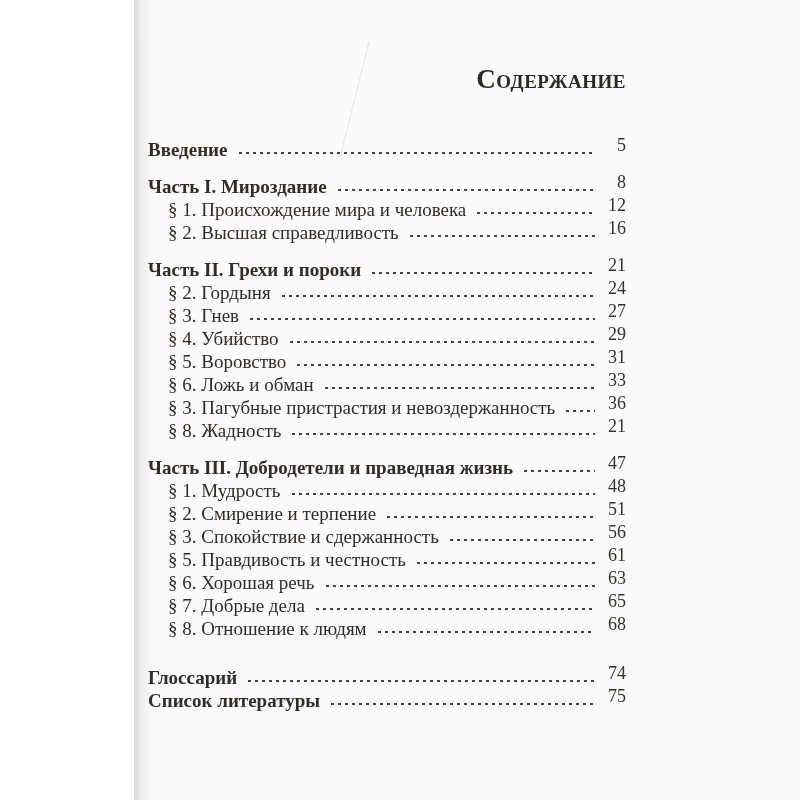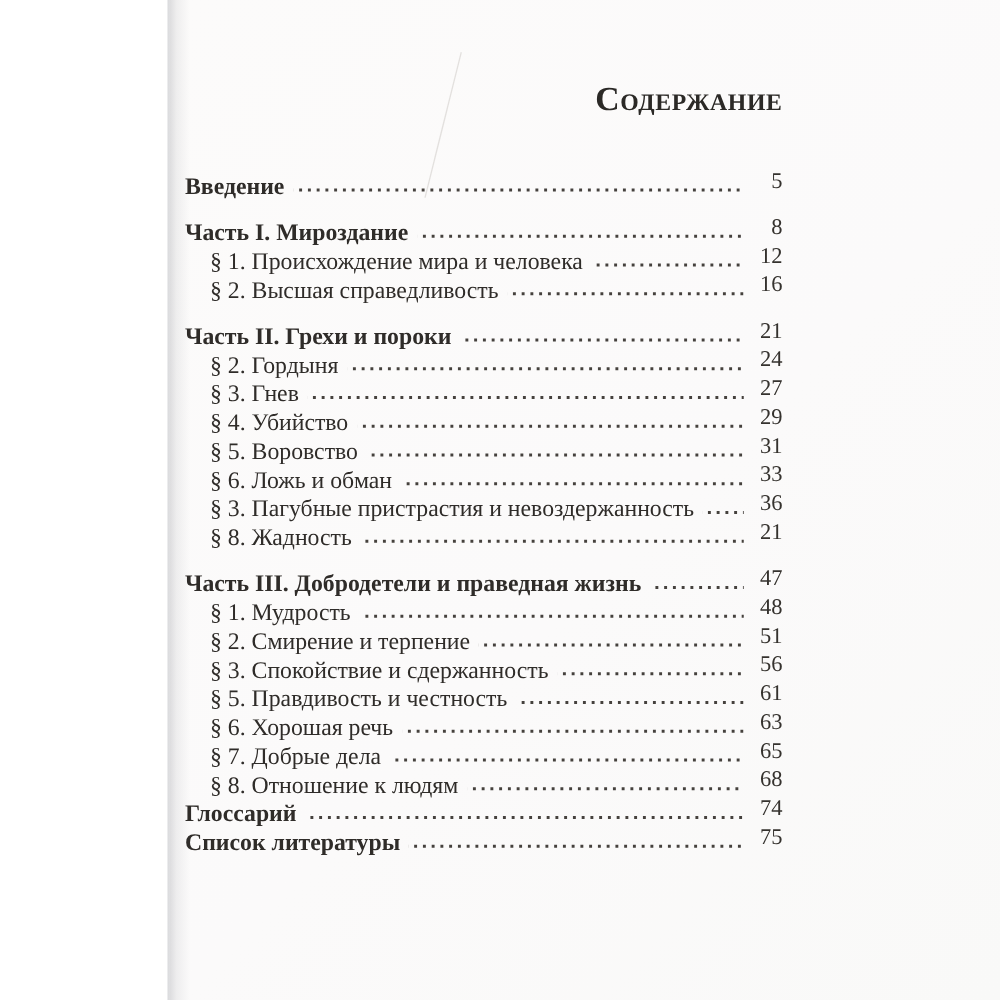--- a/index.html
+++ b/index.html
@@ -74,21 +74,21 @@
   .toc-entry {
     display: flex;
     align-items: baseline;
     height: 23px;
     font-size: 19px;
     line-height: 23px;
   }
   .toc-entry.bold .entry-label { font-weight: bold; }
   .toc-entry.indent { padding-left: 20px; }
   .toc-entry.gap-section { margin-top: 14px; }
-  .toc-entry.gap-large { }
+  .toc-entry.gap-large { margin-top: 26px; }
 
   .entry-label {
     white-space: nowrap;
     color: #2f2c29;
   }
 
   .leader-dots {
     flex: 1;
     height: 14px;
     margin: 0 5px 0 7px;

